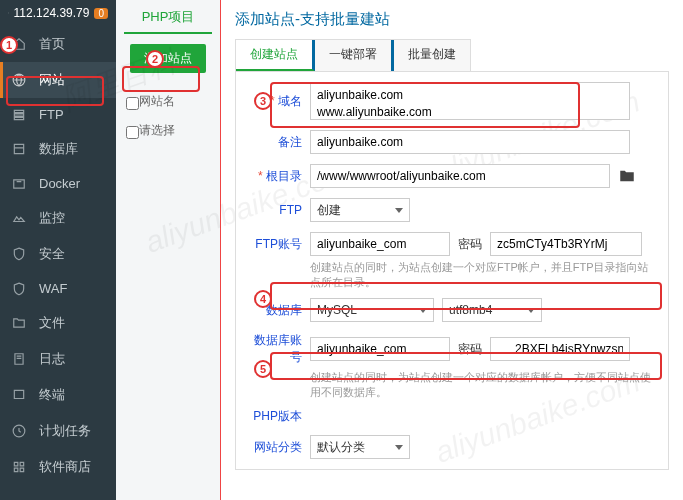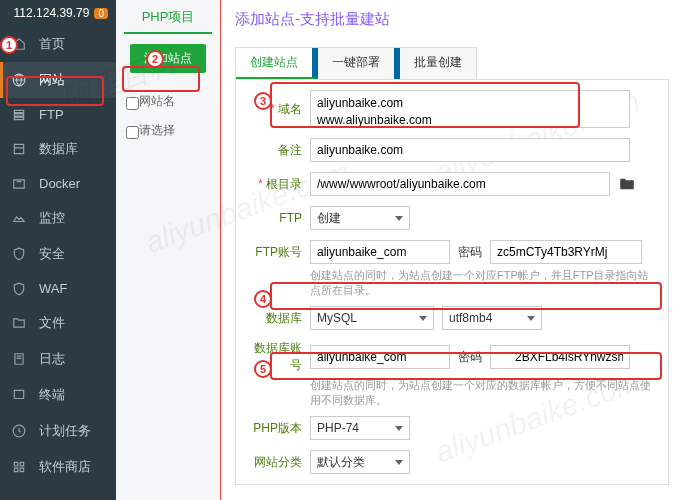--- a/index.html
+++ b/index.html
@@ -10,28 +10,28 @@
 .sb-badge { background: #e67e22; color: #fff; border-radius: 3px; padding: 0 4px; font-size: 10px; margin-left: auto; }
 .sb-item { display: flex; align-items: center; gap: 13px; padding: 9px 12px; cursor: pointer; font-size: 13px; }
 .sb-item.active { background: #3a4a53; color: #fff; border-left: 3px solid #e67e22; padding-left: 9px; }
 .sb-item svg { width: 14px; height: 14px; opacity: .7; flex-shrink: 0; }
 .mid { width: 105px; background: #f4f6f7; border-right: 1px solid #ef4444; padding: 8px; }
 .php-title { color: #20a53a; font-size: 13px; border-bottom: 2px solid #20a53a; padding-bottom: 6px; margin-bottom: 10px; text-align: center; }
 .add-btn { background: #20a53a; color: #fff; border: none; padding: 6px 14px; border-radius: 2px; cursor: pointer; font-size: 12px; display: block; margin: 0 auto 14px; }
 .chk-row { display: flex; align-items: flex-end; gap: 0; padding: 6px 2px; color: #666; }
 .chk-row input { width: 13px; height: 13px; }
 .main { flex: 1; padding: 10px 14px; overflow: hidden; position: relative; }
-.dlg-title { font-size: 15px; color: #8b5cf6; margin-bottom: 18px; }
+.dlg-title { font-size: 15px; color: #0369a1; margin-bottom: 10px; }
 .tabs { display: flex; border: 1px solid #ddd; border-bottom: none; width: fit-content; }
-.tab { padding: 6px 14px; border-right: 6px solid #0369a1; cursor: pointer; background: #f7f7f7; }
+.tab { padding: 6px 14px; border-right: 3px solid #0369a1; cursor: pointer; background: #f7f7f7; }
 .tab:last-child { border-right: none; }
 .tab.active { background: #fff; color: #20a53a; border-bottom: 2px solid #20a53a; }
 .form { border: 1px solid #ddd; padding: 10px 10px 0; }
 .row { display: flex; align-items: center; margin-bottom: 10px; gap: 8px; }
-.lbl { width: 56px; text-align: right; color: #4d7c0f; flex-shrink: 0; }
+.lbl { width: 56px; text-align: right; color: #1d4ed8; flex-shrink: 0; }
 .req::before { content: "* "; color: #e74c3c; }
 .inp, .ta, .sel { border: 1px solid #ccc; padding: 4px 6px; font-size: 12px; background: #fff; }
 .ta { width: 320px; height: 38px; resize: none; line-height: 1.4; }
 .inp { height: 24px; }
 .sel { height: 24px; display: inline-flex; align-items: center; justify-content: space-between; cursor: pointer; }
 .caret { border-top: 5px solid #666; border-left: 4px solid transparent; border-right: 4px solid transparent; margin-left: 8px; }
 .hint { color: #999; font-size: 11px; margin-left: 64px; margin-top: -6px; margin-bottom: 8px; }
 .folder { width: 18px; height: 18px; cursor: pointer; }
 .marker { position: absolute; width: 18px; height: 18px; border: 2px solid #e03131; border-radius: 50%; color: #e03131; font-weight: bold; font-size: 11px; display: flex; align-items: center; justify-content: center; background: #fff; z-index: 5; }
 .box-outline { position: absolute; border: 2px solid #e03131; border-radius: 4px; pointer-events: none; z-index: 4; }
@@ -210,24 +210,20 @@
     </div>
     <div class="row">
       <span class="lbl">数据库账号</span>
       <input class="inp" style="width: 140px;" value="aliyunbaike_com">
       <span>密码</span>
       <input class="inp" style="width: 140px; padding-left: 24px;" value="2BXFLb4isRYnwzsn">
     </div>
     <div class="hint">创建站点的同时，为站点创建一个对应的数据库帐户，方便不同站点使用不同数据库。</div>
     <div class="row">
       <span class="lbl">PHP版本</span>
-      <div class="sel" style="width:100px">
-          <span>PHP-74</span>
-          <span class="caret"></span>
-        </div>
     </div>
     <div class="row">
       <span class="lbl">网站分类</span>
       <div class="sel" style="width:100px">
           <span>默认分类</span>
           <span class="caret"></span>
         </div>
     </div>
   </div>
 </div>

